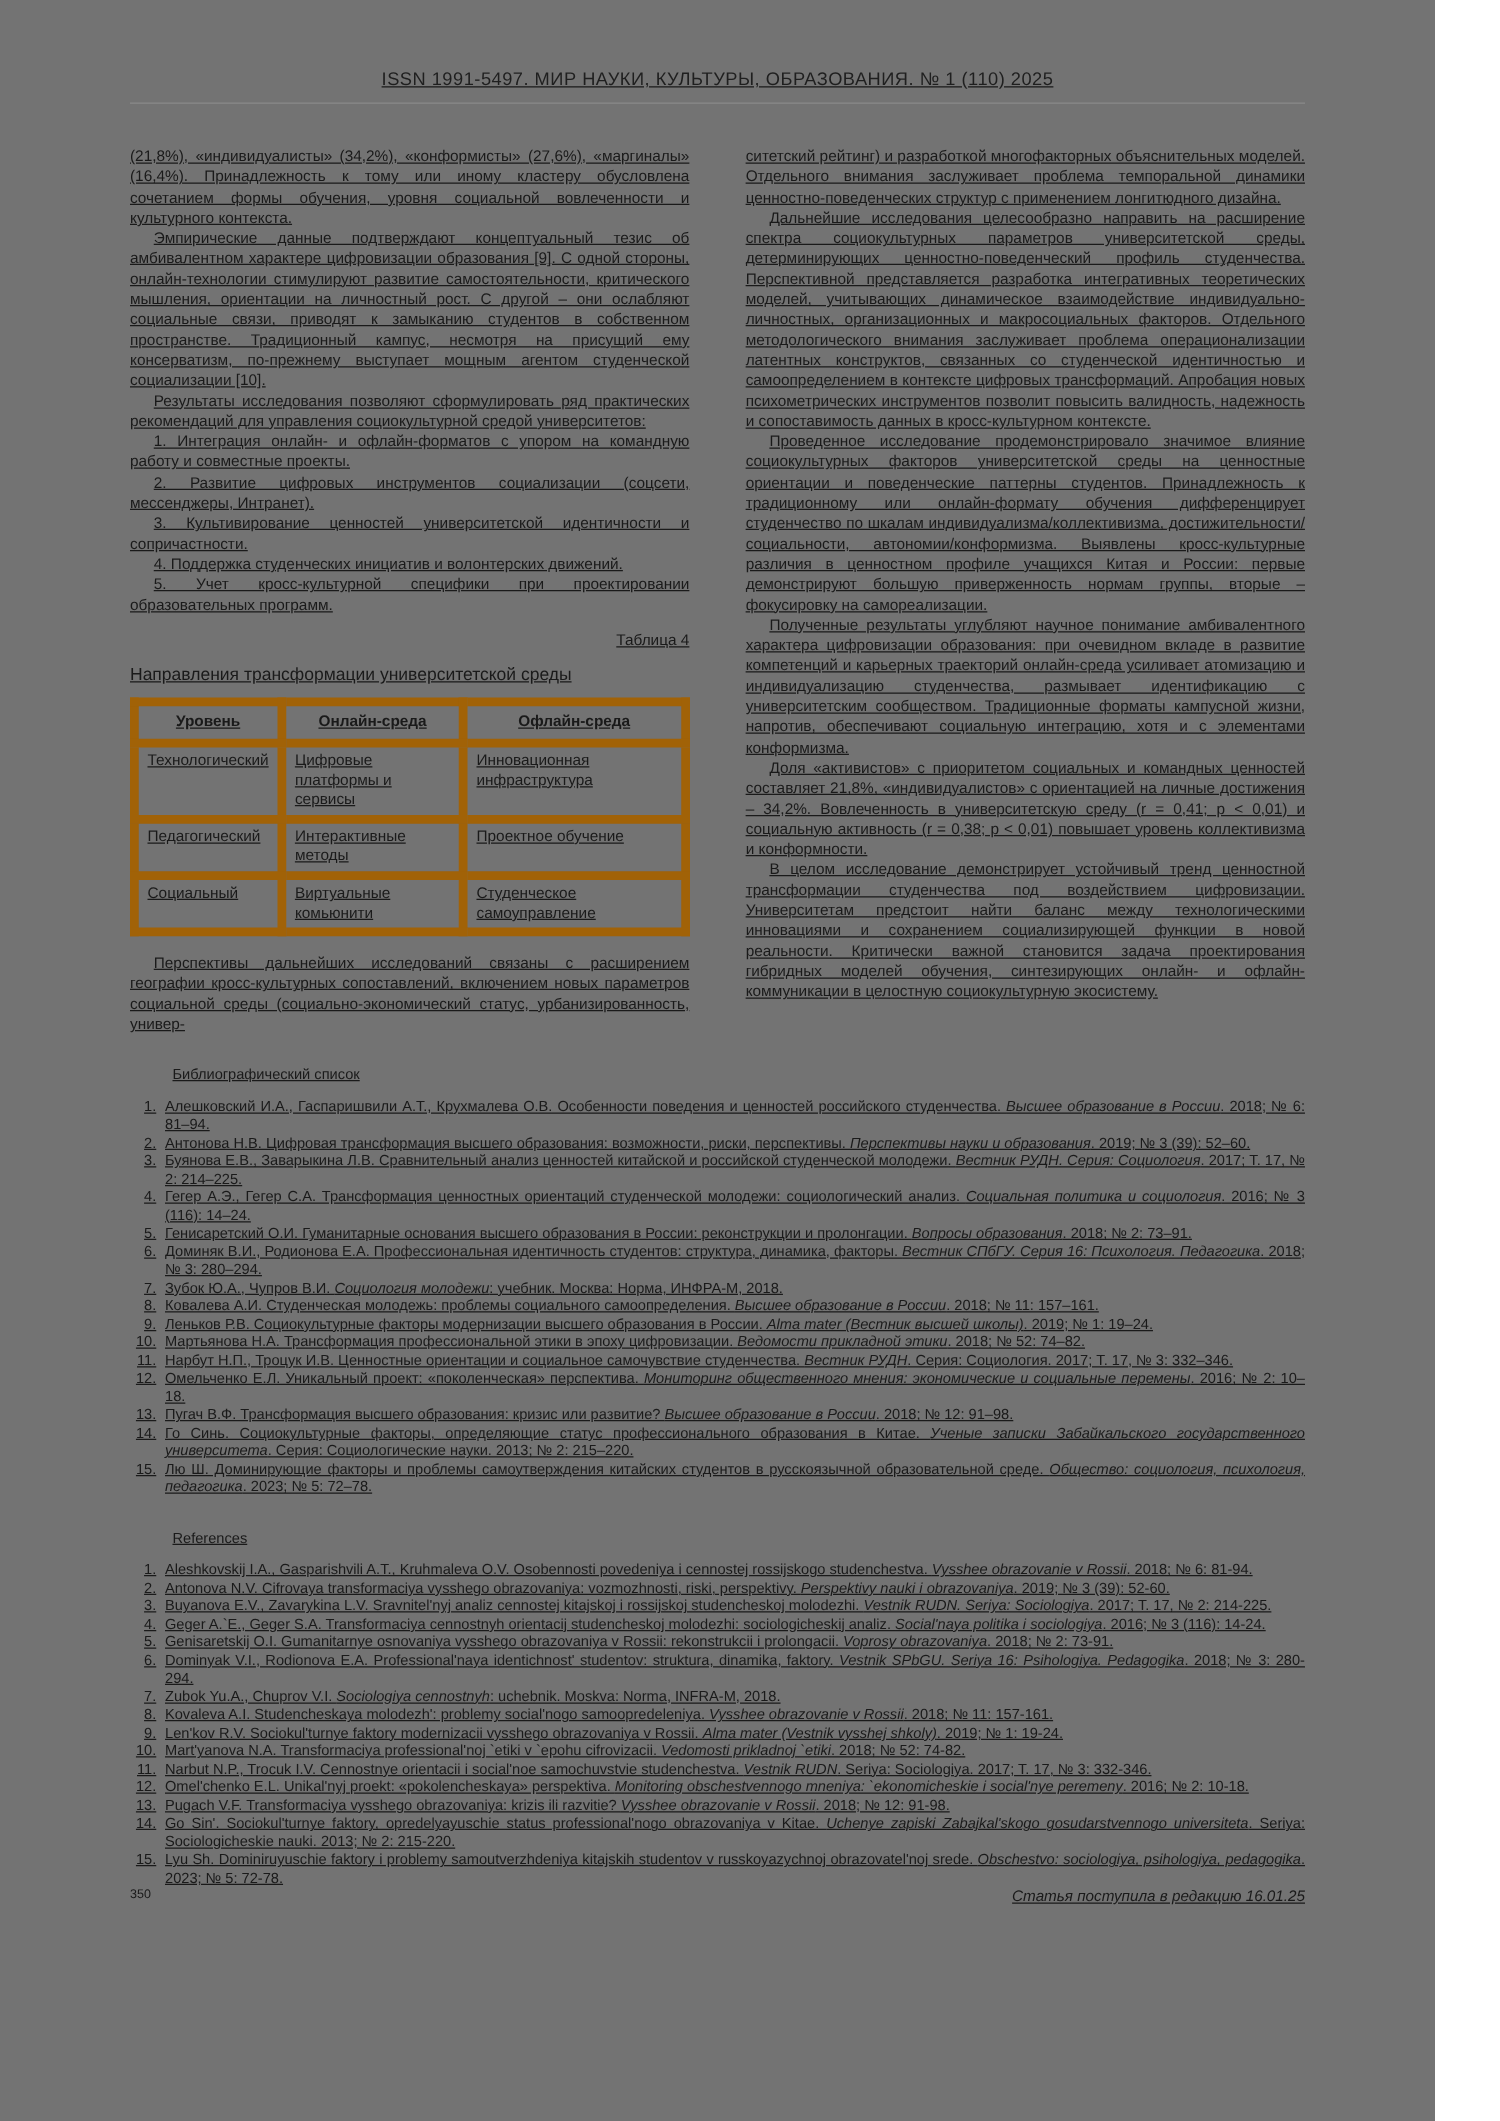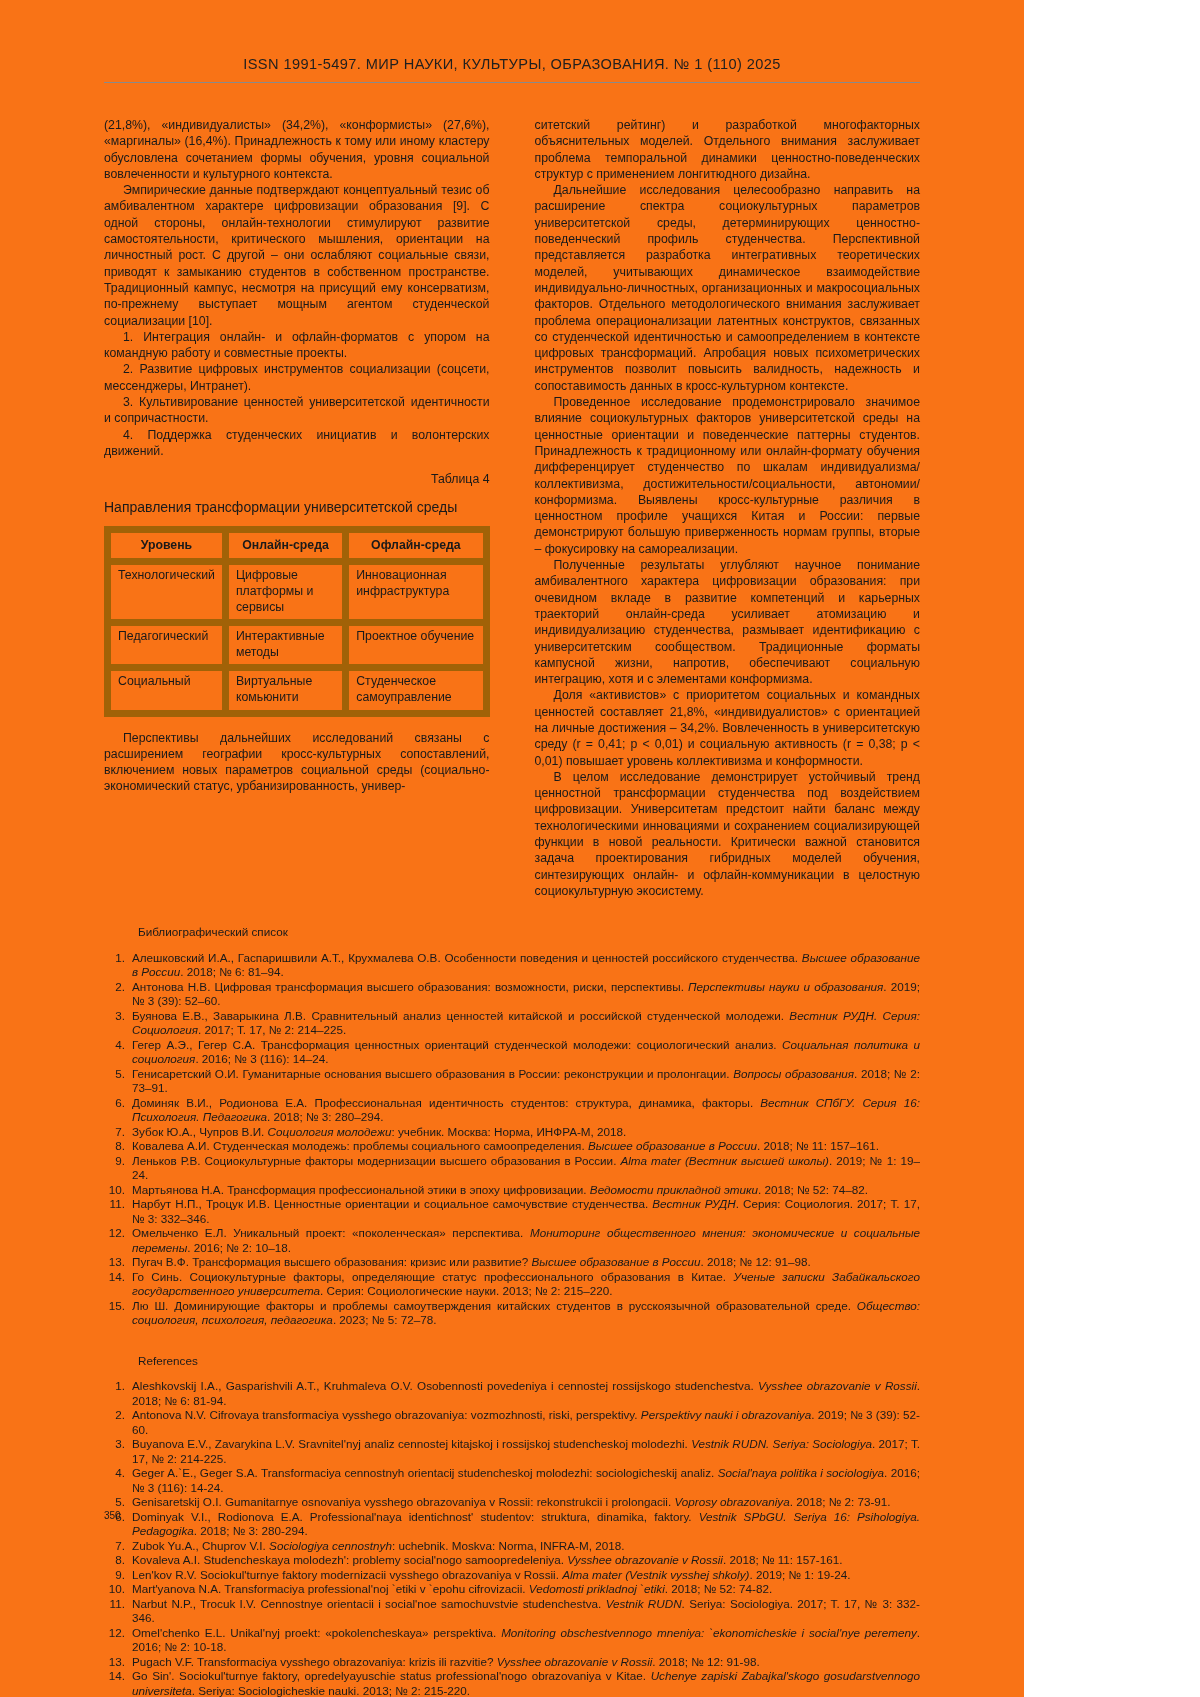--- a/index.html
+++ b/index.html
@@ -1,24 +1,25 @@
 <!DOCTYPE html>
 <html lang="ru"><head>
 <meta charset="utf-8">
 <style>
   * { box-sizing: border-box; }
   html, body { margin: 0; padding: 0; background: #ffffff; }
   .page {
     position: relative;
-    width: 1024px;
+    width: 1148px;
     height: 1697px;
-    background: #f97316;
+    background: #737373;
     overflow: hidden;
     font-family: "Liberation Sans", sans-serif;
     color: #1a1a1a;
+    text-decoration: underline;
   }
   .content { padding: 56px 104px 0 104px; }
 
   .journal-line {
     text-align: center;
     font-size: 14.6px;
     letter-spacing: 0.4px;
     color: #1f1f1f;
     white-space: nowrap;
   }
@@ -88,24 +89,26 @@
     <header>
       <div class="journal-line">ISSN 1991-5497. МИР НАУКИ, КУЛЬТУРЫ, ОБРАЗОВАНИЯ.  № 1 (110) 2025</div>
       <hr class="header-rule">
     </header>
 
     <section class="columns">
 
       <div class="col">
         <p class="para noindent">(21,8%), «индивидуалисты» (34,2%), «конформисты» (27,6%), «маргиналы» (16,4%). Принадлежность к тому или иному кластеру обусловлена сочетанием формы обучения, уровня социальной вовлеченности и культурного контекста.</p>
         <p class="para">Эмпирические данные подтверждают концептуальный тезис об амбивалентном характере цифровизации образования [9]. С одной стороны, онлайн-технологии стимулируют развитие самостоятельности, критического мышления, ориентации на личностный рост. С другой – они ослабляют социальные связи, приводят к замыканию студентов в собственном пространстве. Традиционный кампус, несмотря на присущий ему консерватизм, по-прежнему выступает мощным агентом студенческой социализации [10].</p>
+        <p class="para">Результаты исследования позволяют сформулировать ряд практических рекомендаций для управления социокультурной средой университетов:</p>
         <p class="para">1. Интеграция онлайн- и офлайн-форматов с упором на командную работу и совместные проекты.</p>
         <p class="para">2. Развитие цифровых инструментов социализации (соцсети, мессенджеры, Интранет).</p>
         <p class="para">3. Культивирование ценностей университетской идентичности и сопричастности.</p>
         <p class="para">4. Поддержка студенческих инициатив и волонтерских движений.</p>
+        <p class="para">5. Учет кросс-культурной специфики при проектировании образовательных программ.</p>
 
         <div class="table-label">Таблица 4</div>
         <div class="table-title">Направления трансформации университетской среды</div>
 
         <table class="data-table">
           <thead>
             <tr>
               <th class="c0">Уровень</th>
               <th class="c1">Онлайн-среда</th>
               <th class="c2">Офлайн-среда</th>

